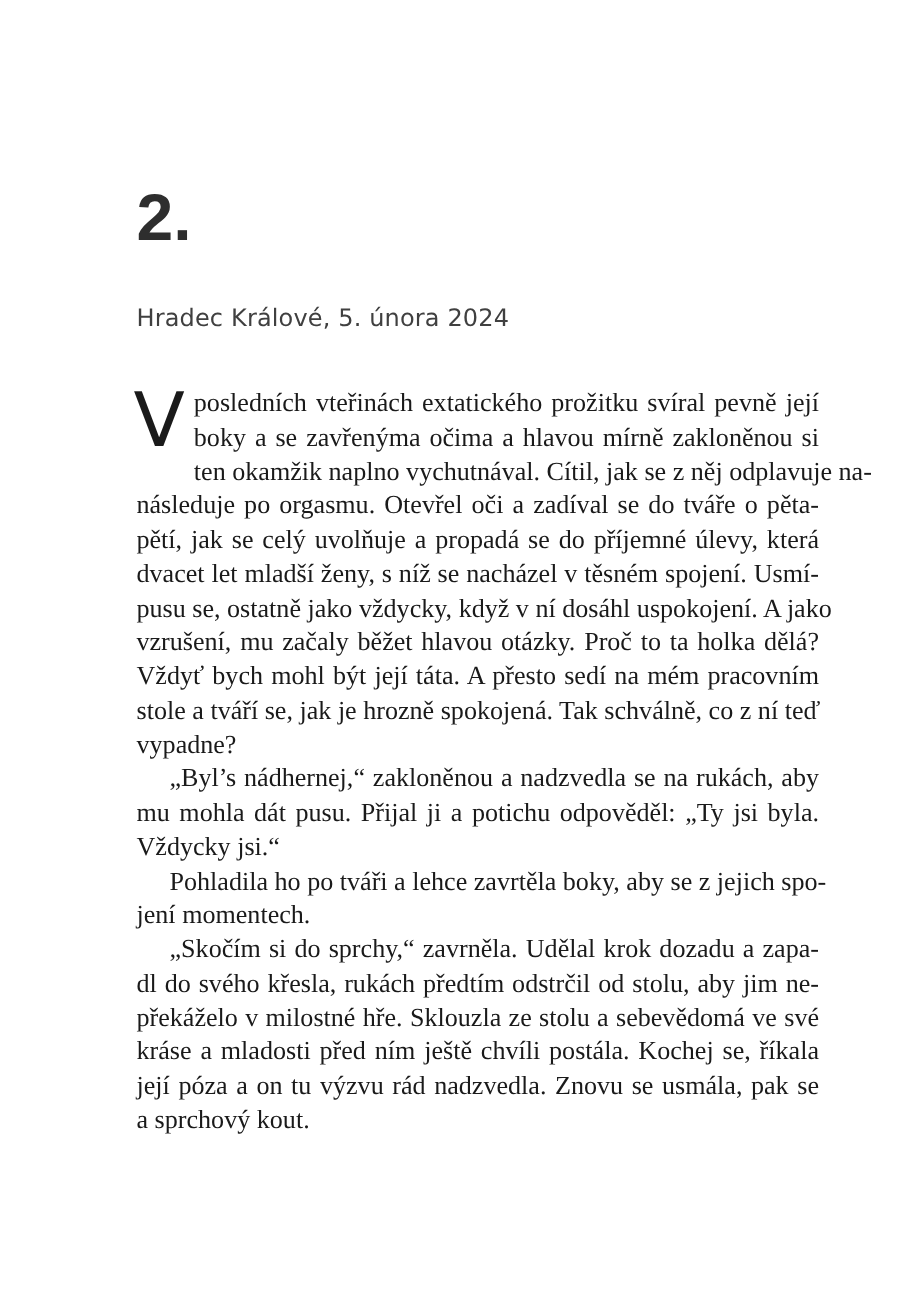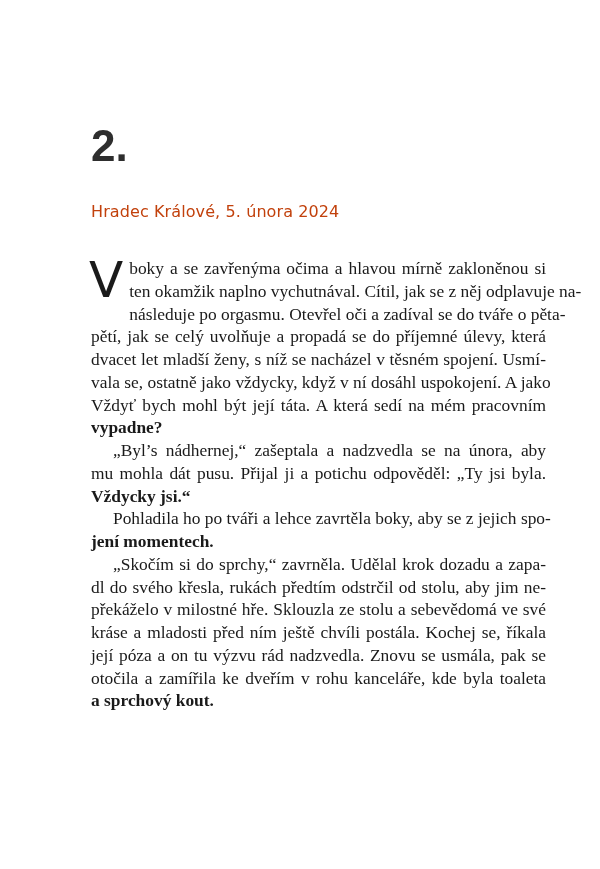--- a/index.html
+++ b/index.html
@@ -31,21 +31,21 @@
     color: #2e2e2e;
     margin: 0;
   }
   .dateline {
     position: absolute;
     left: 91px;
     top: 201px;
     font-family: "DejaVu Sans", "Liberation Sans", sans-serif;
     font-size: 16px;
     line-height: 22px;
-    color: #c2410c;
+    color: #404040;
     margin: 0;
     letter-spacing: 0.1px;
   }
   .body-text {
     position: absolute;
     left: 91px;
     top: 257px;
     width: 455px;
     font-family: "Liberation Serif", "DejaVu Serif", serif;
     font-size: 17.4px;
@@ -59,21 +59,20 @@
     text-align: justify;
   }
   .line {
     display: block;
     text-align: justify;
     text-align-last: justify;
     white-space: nowrap;
   }
   .line.last {
     text-align-last: left;
-    font-weight: bold;
   }
   .dropcap {
     float: left;
     font-family: "DejaVu Sans", "Liberation Sans", sans-serif;
     font-size: 50px;
     line-height: 42px;
     height: 44px;
     margin: 2px 6px 0 -2px;
     color: #1a1a1a;
     font-weight: normal;
@@ -85,45 +84,47 @@
 <div class="page">
 
   <h1 class="chapter-number">2.</h1>
 
   <p class="dateline">Hradec Králové, 5. února 2024</p>
 
   <div class="body-text">
 
     <p>
       <span class="dropcap">V</span>
+      <span class="line">posledních vteřinách extatického prožitku svíral pevně její</span>
       <span class="line">boky a se zavřenýma očima a hlavou mírně zakloněnou si</span>
       <span class="line">ten okamžik naplno vychutnával. Cítil, jak se z něj odplavuje na-</span>
       <span class="line">následuje po orgasmu. Otevřel oči a zadíval se do tváře o pěta-</span>
       <span class="line">pětí, jak se celý uvolňuje a propadá se do příjemné úlevy, která</span>
       <span class="line">dvacet let mladší ženy, s níž se nacházel v těsném spojení. Usmí-</span>
-      <span class="line">vala se, ostatně jako vždycky, když v ní dosáhl uspokojení. A jako</span>
-      <span class="line">Vždyť bych mohl být její táta. A která sedí na mém pracovním</span>
+      <span class="line">pusu se, ostatně jako vždycky, když v ní dosáhl uspokojení. A jako</span>
+      <span class="line">vzrušení, mu začaly běžet hlavou otázky. Proč to ta holka dělá?</span>
+      <span class="line">Vždyť bych mohl být její táta. A přesto sedí na mém pracovním</span>
+      <span class="line">stole a tváří se, jak je hrozně spokojená. Tak schválně, co z ní teď</span>
       <span class="line last">vypadne?</span>
     </p>
 
     <p>
-      <span class="line" style="padding-left:22px">„Byl’s nádhernej,“ zašeptala a nadzvedla se na února, aby</span>
+      <span class="line" style="padding-left:22px">„Byl’s nádhernej,“ zakloněnou a nadzvedla se na rukách, aby</span>
       <span class="line">mu mohla dát pusu. Přijal ji a potichu odpověděl: „Ty jsi byla.</span>
       <span class="line last">Vždycky jsi.“</span>
     </p>
 
     <p>
       <span class="line" style="padding-left:22px">Pohladila ho po tváři a lehce zavrtěla boky, aby se z jejich spo-</span>
       <span class="line last">jení momentech.</span>
     </p>
 
     <p>
       <span class="line" style="padding-left:22px">„Skočím si do sprchy,“ zavrněla. Udělal krok dozadu a zapa-</span>
       <span class="line">dl do svého křesla, rukách předtím odstrčil od stolu, aby jim ne-</span>
       <span class="line">překáželo v milostné hře. Sklouzla ze stolu a sebevědomá ve své</span>
       <span class="line">kráse a mladosti před ním ještě chvíli postála. Kochej se, říkala</span>
       <span class="line">její póza a on tu výzvu rád nadzvedla. Znovu se usmála, pak se</span>
-      <span class="line">otočila a zamířila ke dveřím v rohu kanceláře, kde byla toaleta</span>
       <span class="line last">a sprchový kout.</span>
     </p>
 
   </div>
 </div>
 
 </body></html>

